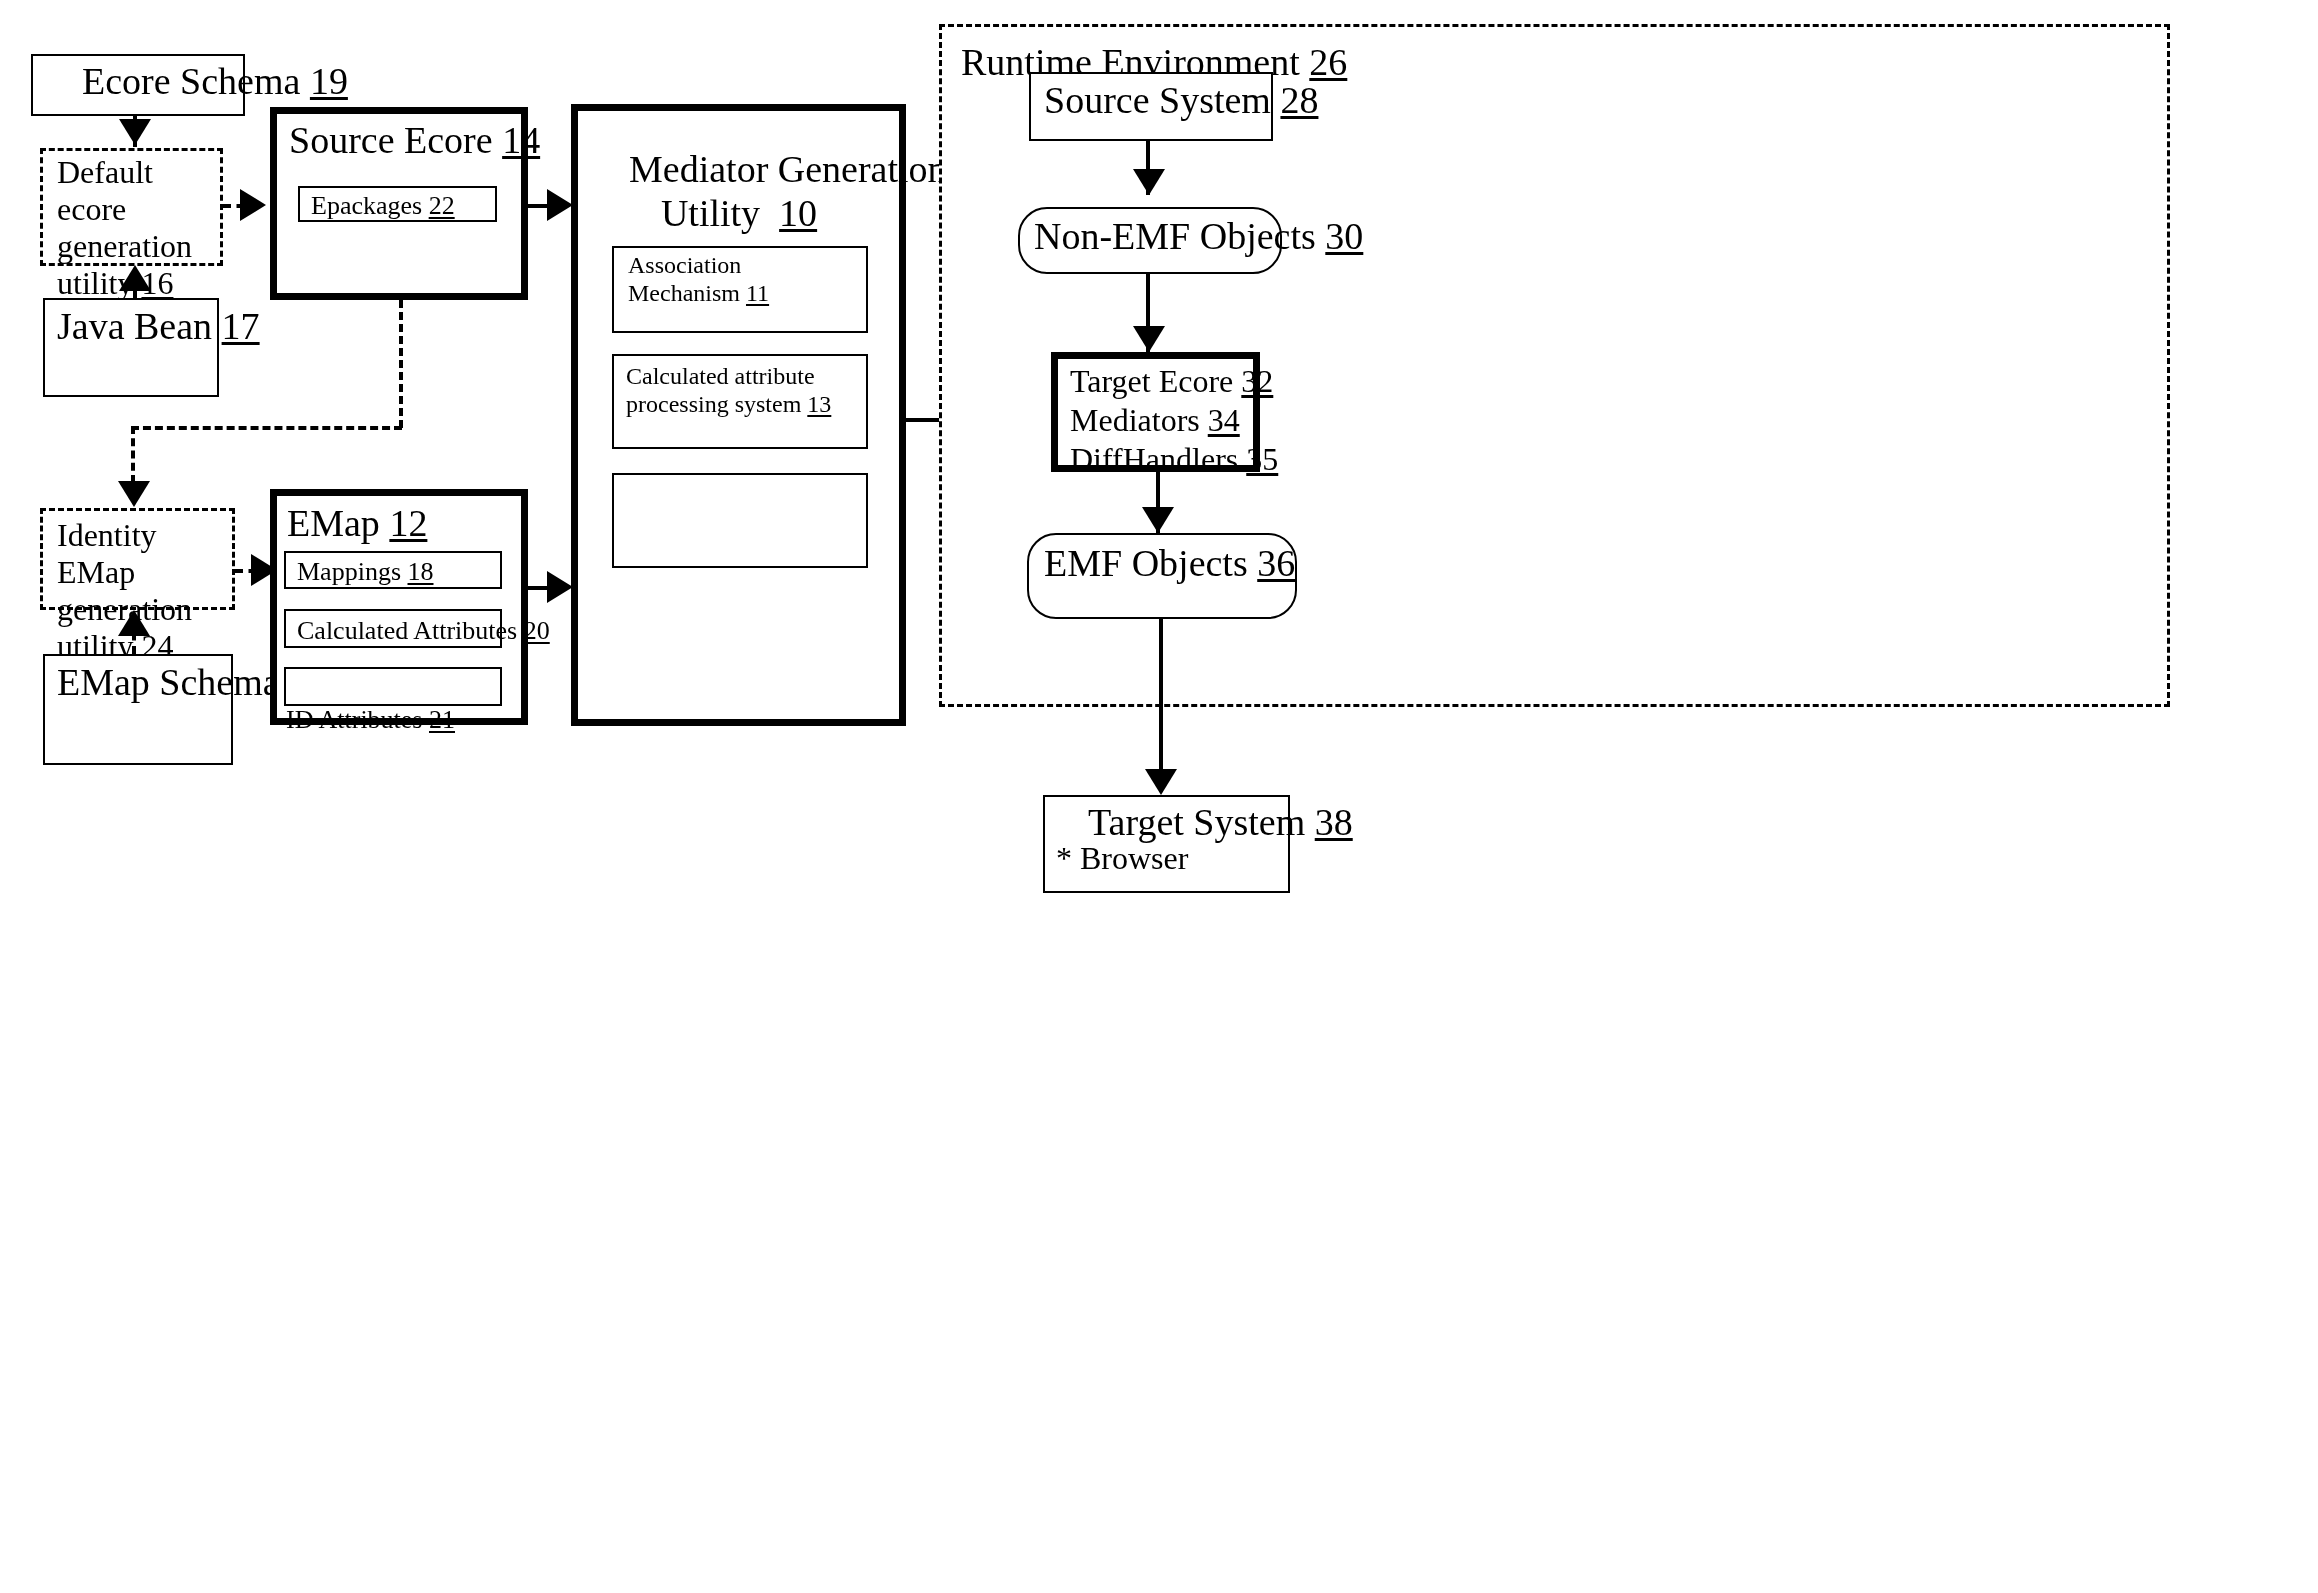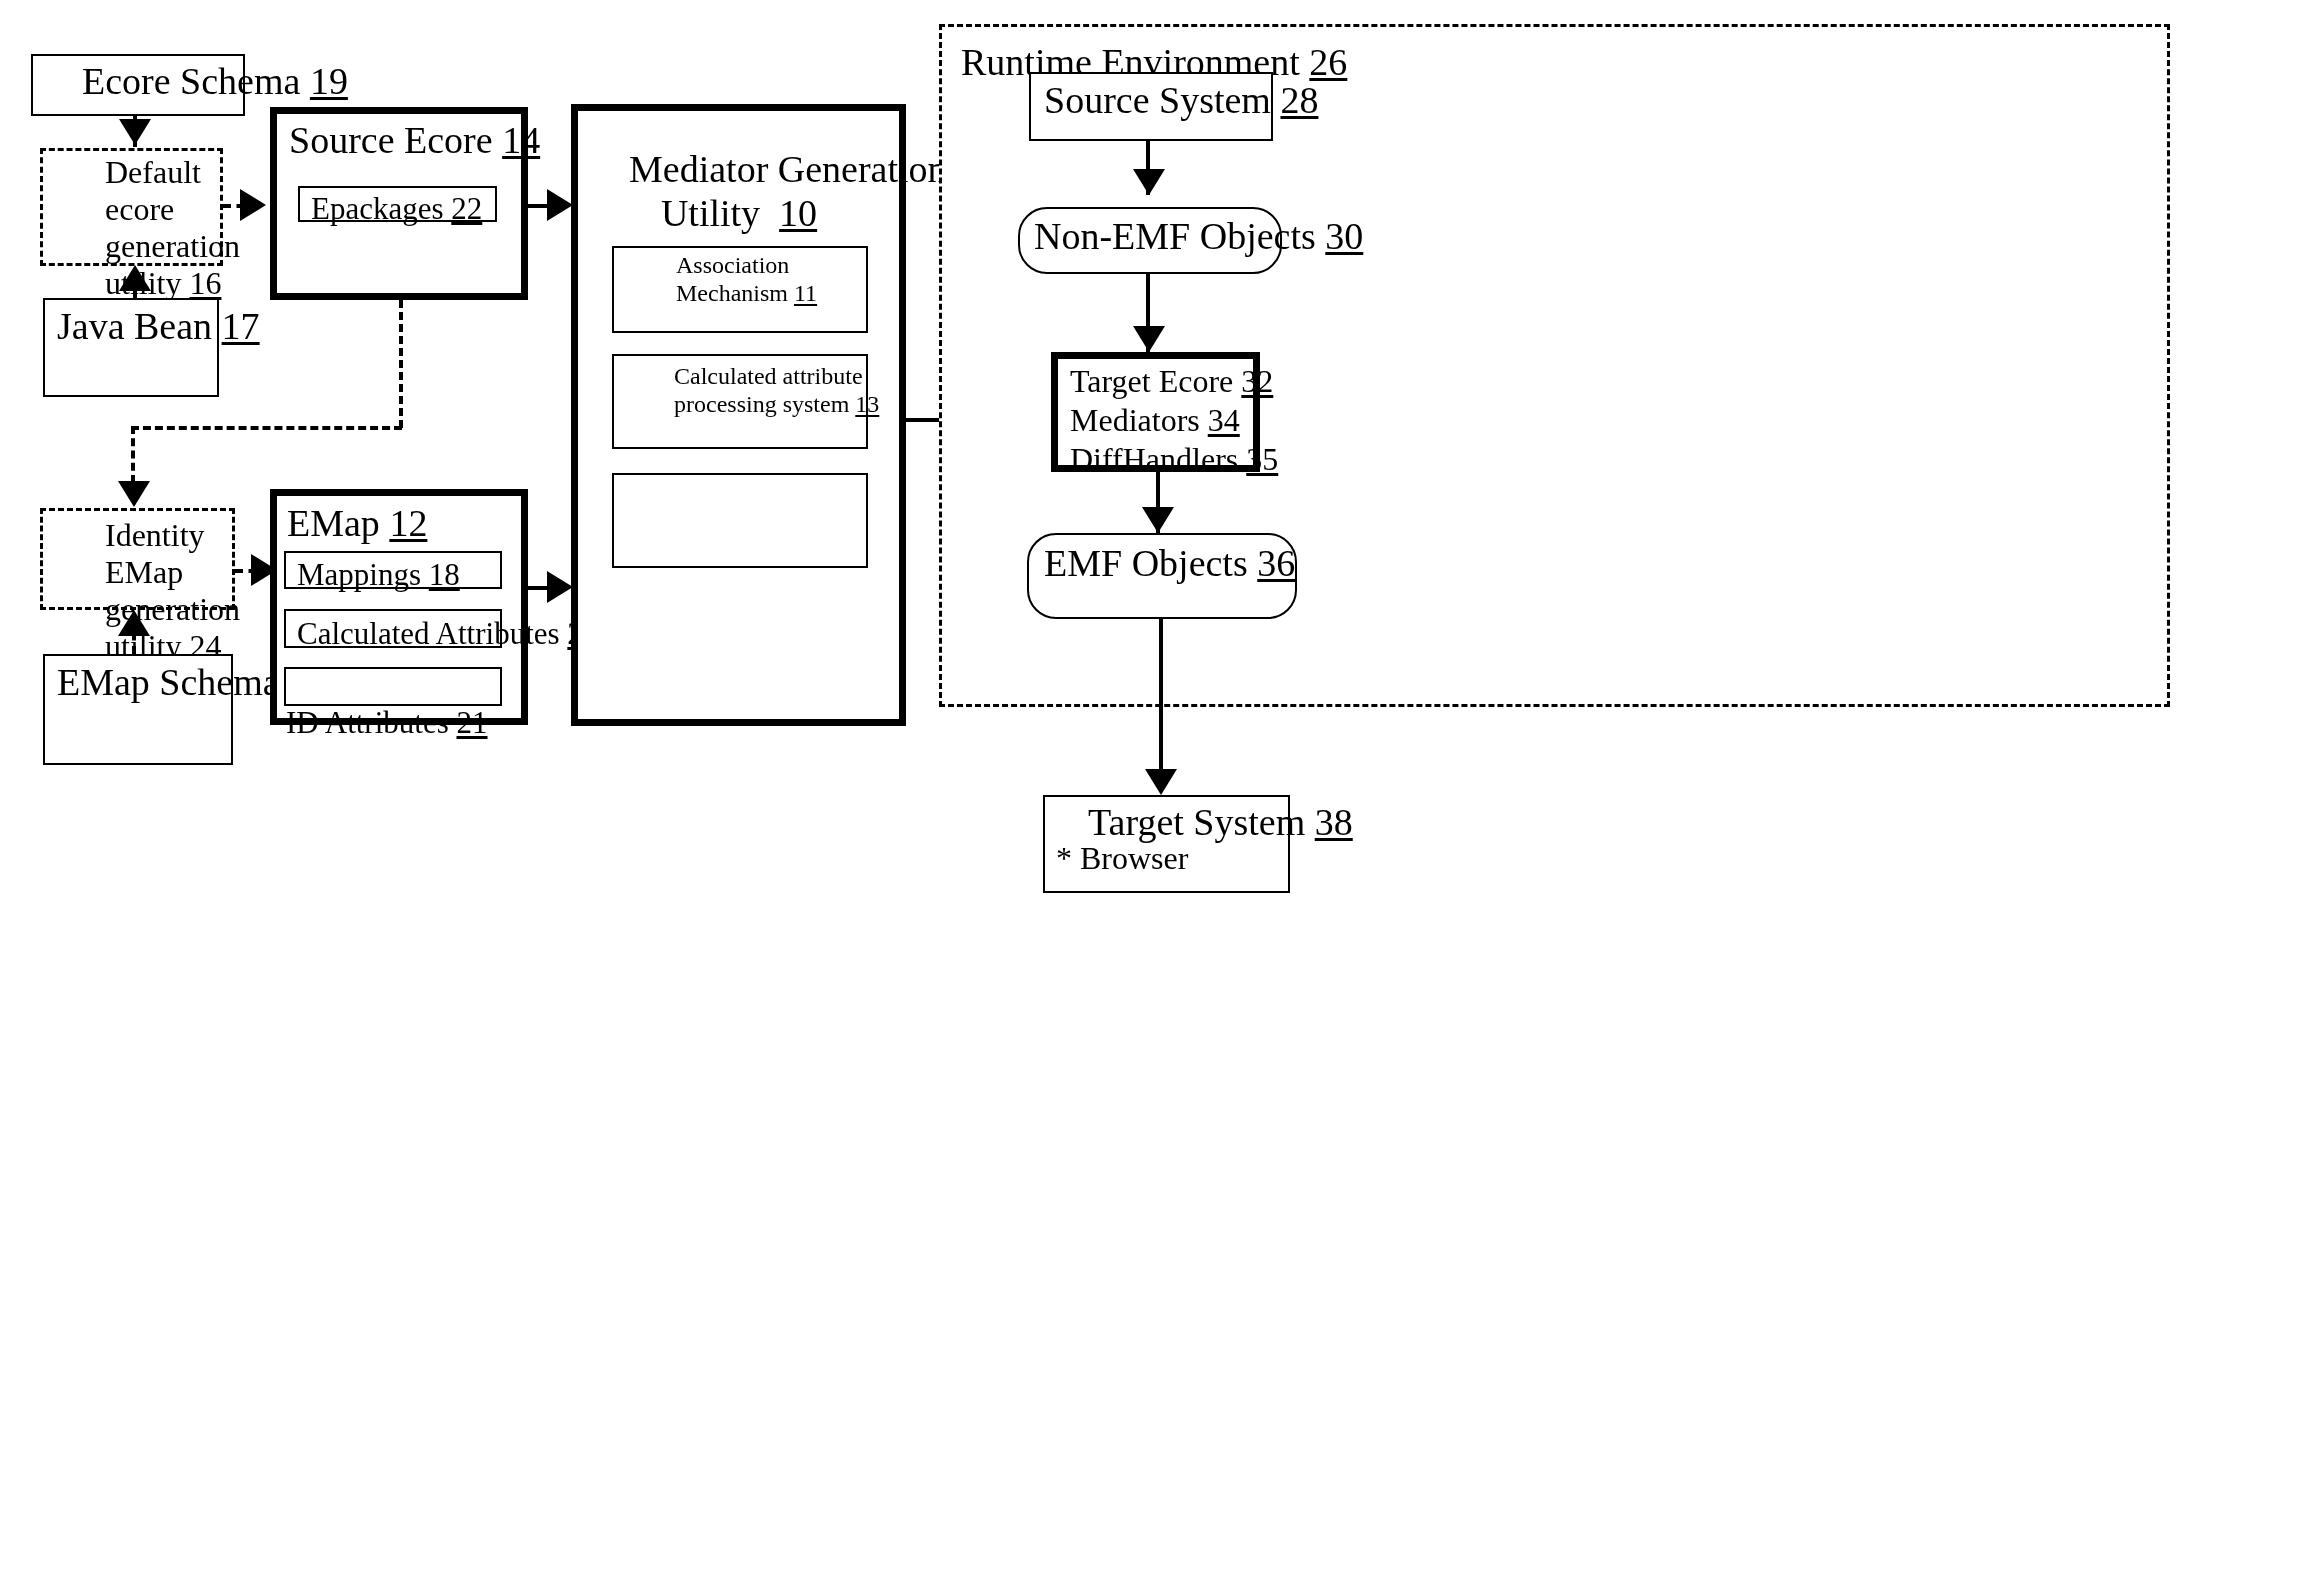--- a/index.html
+++ b/index.html
@@ -34,22 +34,22 @@
     border-radius: 29px;
   }
   .box-label {
     position: absolute;
     white-space: nowrap;
     line-height: 1.16;
   }
   .lbl-xl { font-size: 38px; }
   .lbl-lg { font-size: 24px; }
   .lbl-md { font-size: 32px; }
-  .lbl-sm { font-size: 31px; }
-  .wrap { white-space: normal; margin-left: 48px; }
+  .lbl-sm { font-size: 26px; }
+  .wrap { white-space: normal; }
   u { text-decoration: underline; text-underline-offset: 2.6px; }
 
   
   .ln {
     position: absolute;
     background: #000000;
   }
   .ln-h { height: 4.3px; }
   .ln-v { width: 4.3px; }
   .dash-h {

